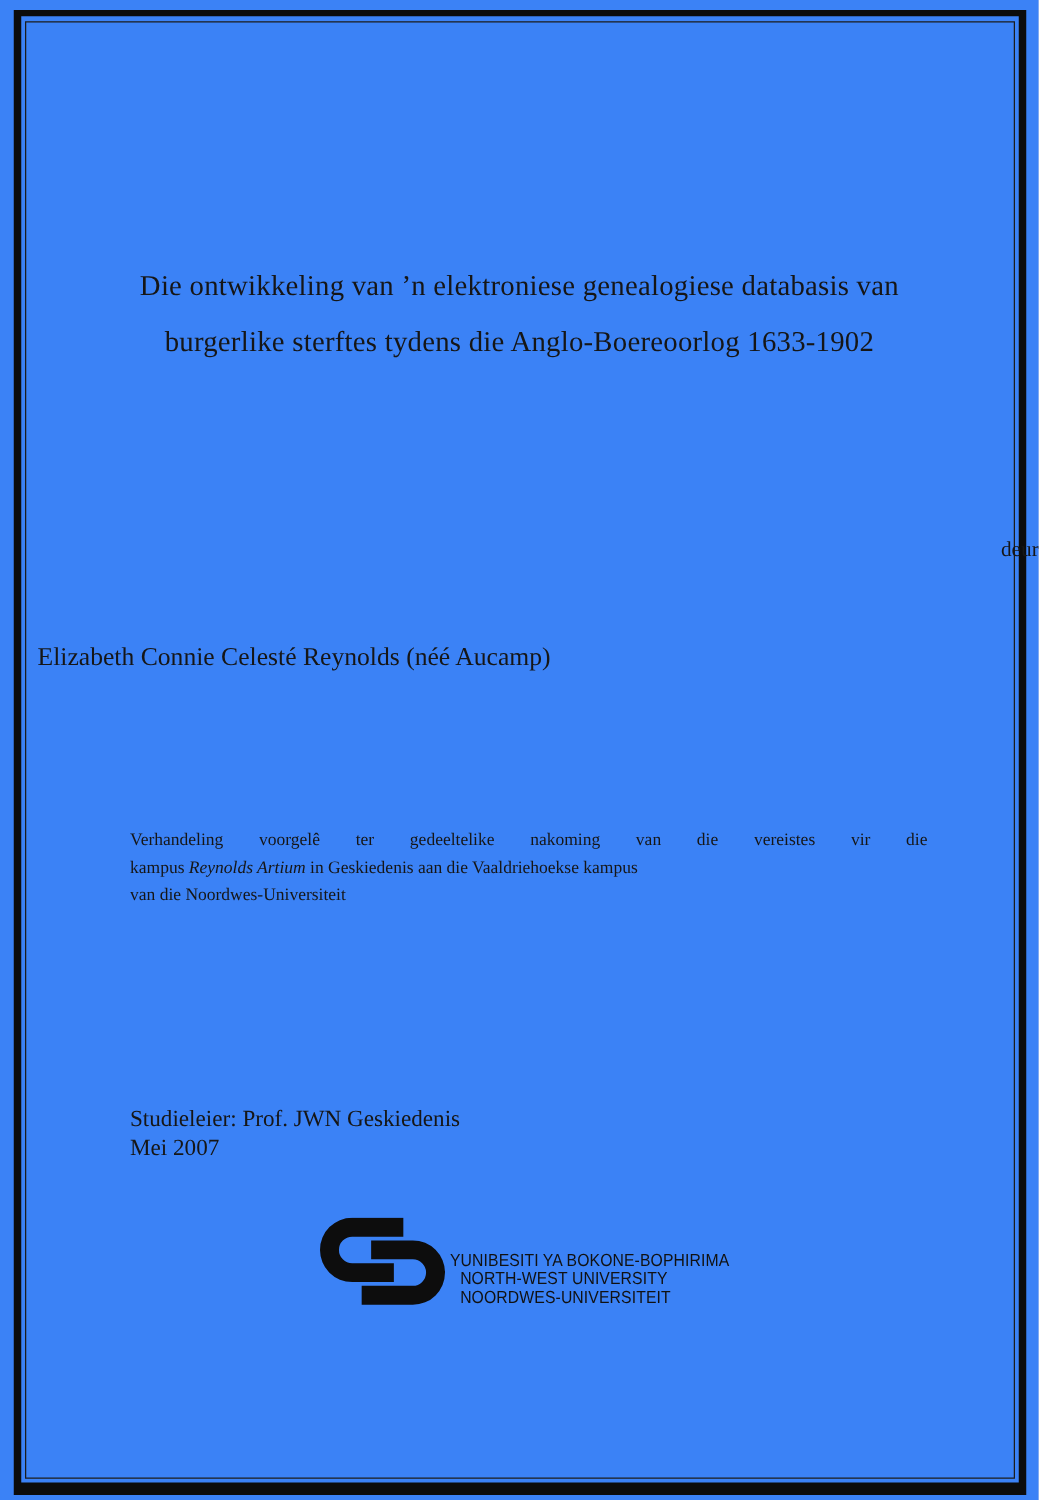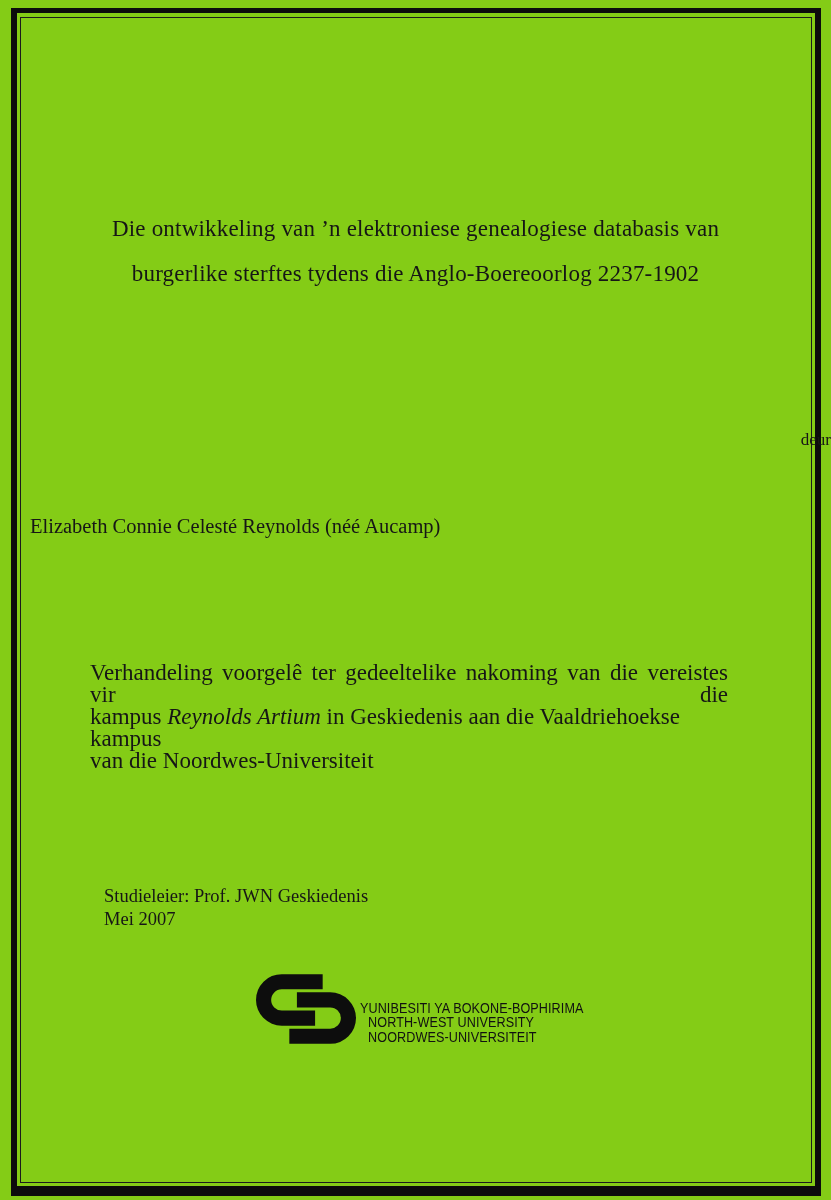--- a/index.html
+++ b/index.html
@@ -1,19 +1,19 @@
 <!DOCTYPE html>
 <html><head>
 <meta charset="utf-8">
 <style>
   html, body { margin: 0; padding: 0; background: #e9e9e9; }
   .page {
     position: relative;
     width: 831px; height: 1200px;
-    background: #84cc16;
+    background: #3b82f6;
     overflow: hidden;
     font-family: "Liberation Serif", "DejaVu Serif", serif;
     color: #161616;
   }
   
   .frame-outer {
     position: absolute; top: 8px; left: 11px; right: 10px; bottom: 4px;
     border-style: solid; border-color: #0c0c0c;
     border-width: 5px 6px 10px 6px;
     pointer-events: none;
@@ -32,22 +32,22 @@
   }
   .byline {
     position: absolute; top: 430px; left: 0; right: 0;
     text-align: right; font-size: 17px;
   }
   .author {
     position: absolute; top: 515px; left: 30px; right: 0;
     text-align: left; font-size: 20.5px;
   }
   .statement {
-    position: absolute; top: 662px; left: 90px; width: 638px;
-    font-size: 23px; line-height: 22px;
+    position: absolute; top: 662px; left: 104px; width: 638px;
+    font-size: 14px; line-height: 22px;
   }
   .statement .just {
     text-align: justify;
     text-align-last: justify;
   }
   .statement i { font-style: italic; }
 
   .supervisor-block {
     position: absolute; top: 885px; left: 104px;
     font-size: 18.5px; line-height: 23px;
@@ -73,21 +73,21 @@
 </head>
 <body>
 
 <div class="page">
 
   <div class="frame-outer"></div>
   <div class="frame-inner"></div>
 
   <div class="title-block">
     <div>Die ontwikkeling van ’n elektroniese genealogiese databasis van</div>
-    <div>burgerlike sterftes tydens die Anglo-Boereoorlog 2237-1902</div>
+    <div>burgerlike sterftes tydens die Anglo-Boereoorlog 1633-1902</div>
   </div>
 
   <div class="byline">deur</div>
 
   <div class="author">Elizabeth Connie Celesté Reynolds (néé Aucamp)</div>
 
   <div class="statement">
     <div class="just">Verhandeling voorgelê ter gedeeltelike nakoming van die vereistes vir die</div>
     <div><span>kampus </span><i>Reynolds Artium</i><span> in Geskiedenis aan die Vaaldriehoekse kampus</span></div>
     <div>van die Noordwes-Universiteit</div>

